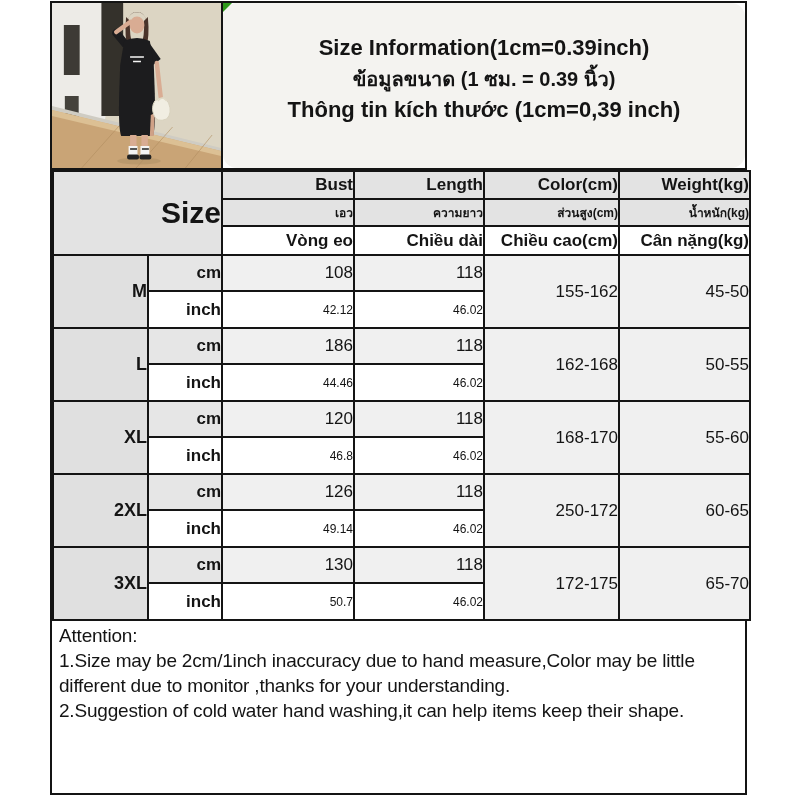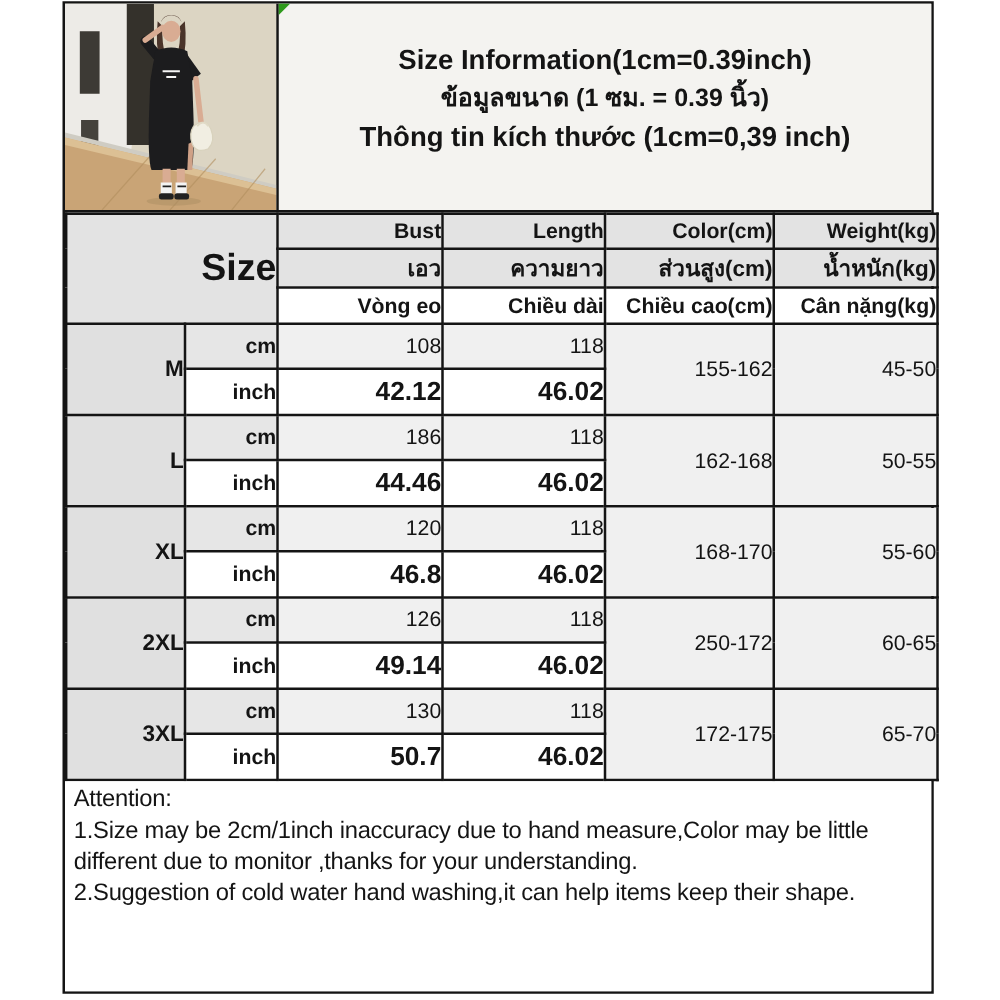--- a/index.html
+++ b/index.html
@@ -15,39 +15,39 @@
   
   .top-block{height:167px;flex:none;display:flex;border-bottom:2px solid #141414;box-sizing:border-box;position:relative;}
   .photo-cell{width:171px;flex:none;border-right:2px solid #141414;box-sizing:border-box;position:relative;background:#e9e6df;}
   .photo-cell svg{display:block;width:100%;height:100%;}
   .corner-marker{
     position:absolute;left:171px;top:0;width:0;height:0;z-index:3;
     border-top:9px solid #2f9a1c;border-right:9px solid transparent;
   }
   .title-cell{
     flex:1;background:#f4f3f0;display:flex;flex-direction:column;
-    align-items:center;justify-content:center;text-align:center;padding-bottom:14px;box-sizing:border-box;
+    align-items:center;justify-content:center;text-align:center;padding-bottom:14px;box-sizing:border-box;border-radius:14px;
   }
   .t1{font-size:22px;font-weight:bold;line-height:32px;}
   .t2{font-size:20px;font-weight:bold;line-height:30px;}
   .t3{font-size:22px;font-weight:bold;line-height:32px;}
   
   table{border-collapse:collapse;table-layout:fixed;width:100%;flex:none;}
   td,th{border:2px solid #141414;padding:0;text-align:right;vertical-align:middle;overflow:hidden;}
   .hr1{height:28px;} .hr2{height:27px;} .hr3{height:29px;}
   .br{height:36px;} .br2{height:37px;}
   .size-head{background:#e3e3e3;font-size:30px;font-weight:bold;}
   .h-en{background:#e3e3e3;font-size:17px;font-weight:bold;}
-  .h-th{background:#e3e3e3;font-size:18px;font-weight:bold;}
+  .h-th{background:#e3e3e3;font-size:12px;font-weight:bold;}
   .h-vi{background:#ffffff;font-size:17px;font-weight:bold;}
   .c-size{background:#e0e0e0;font-size:18px;font-weight:bold;}
   .u-cm{background:#e6e6e6;font-size:17px;font-weight:bold;}
   .u-inch{background:#ffffff;font-size:17px;font-weight:bold;}
   .d-cm{background:#f0f0f0;font-size:17px;font-weight:normal;}
-  .d-in{background:#ffffff;font-size:21px;font-weight:bold;}
+  .d-in{background:#ffffff;font-size:12px;font-weight:normal;}
   .d-merge{background:#f0f0f0;font-size:17px;font-weight:normal;}
   
   .attention{
     flex:1;background:#fff;padding:2px 7px 0 7px;box-sizing:border-box;
     font-size:19px;line-height:25px;letter-spacing:-0.2px;font-weight:normal;text-align:left;
   }
 </style>
 </head>
 <body>
 

